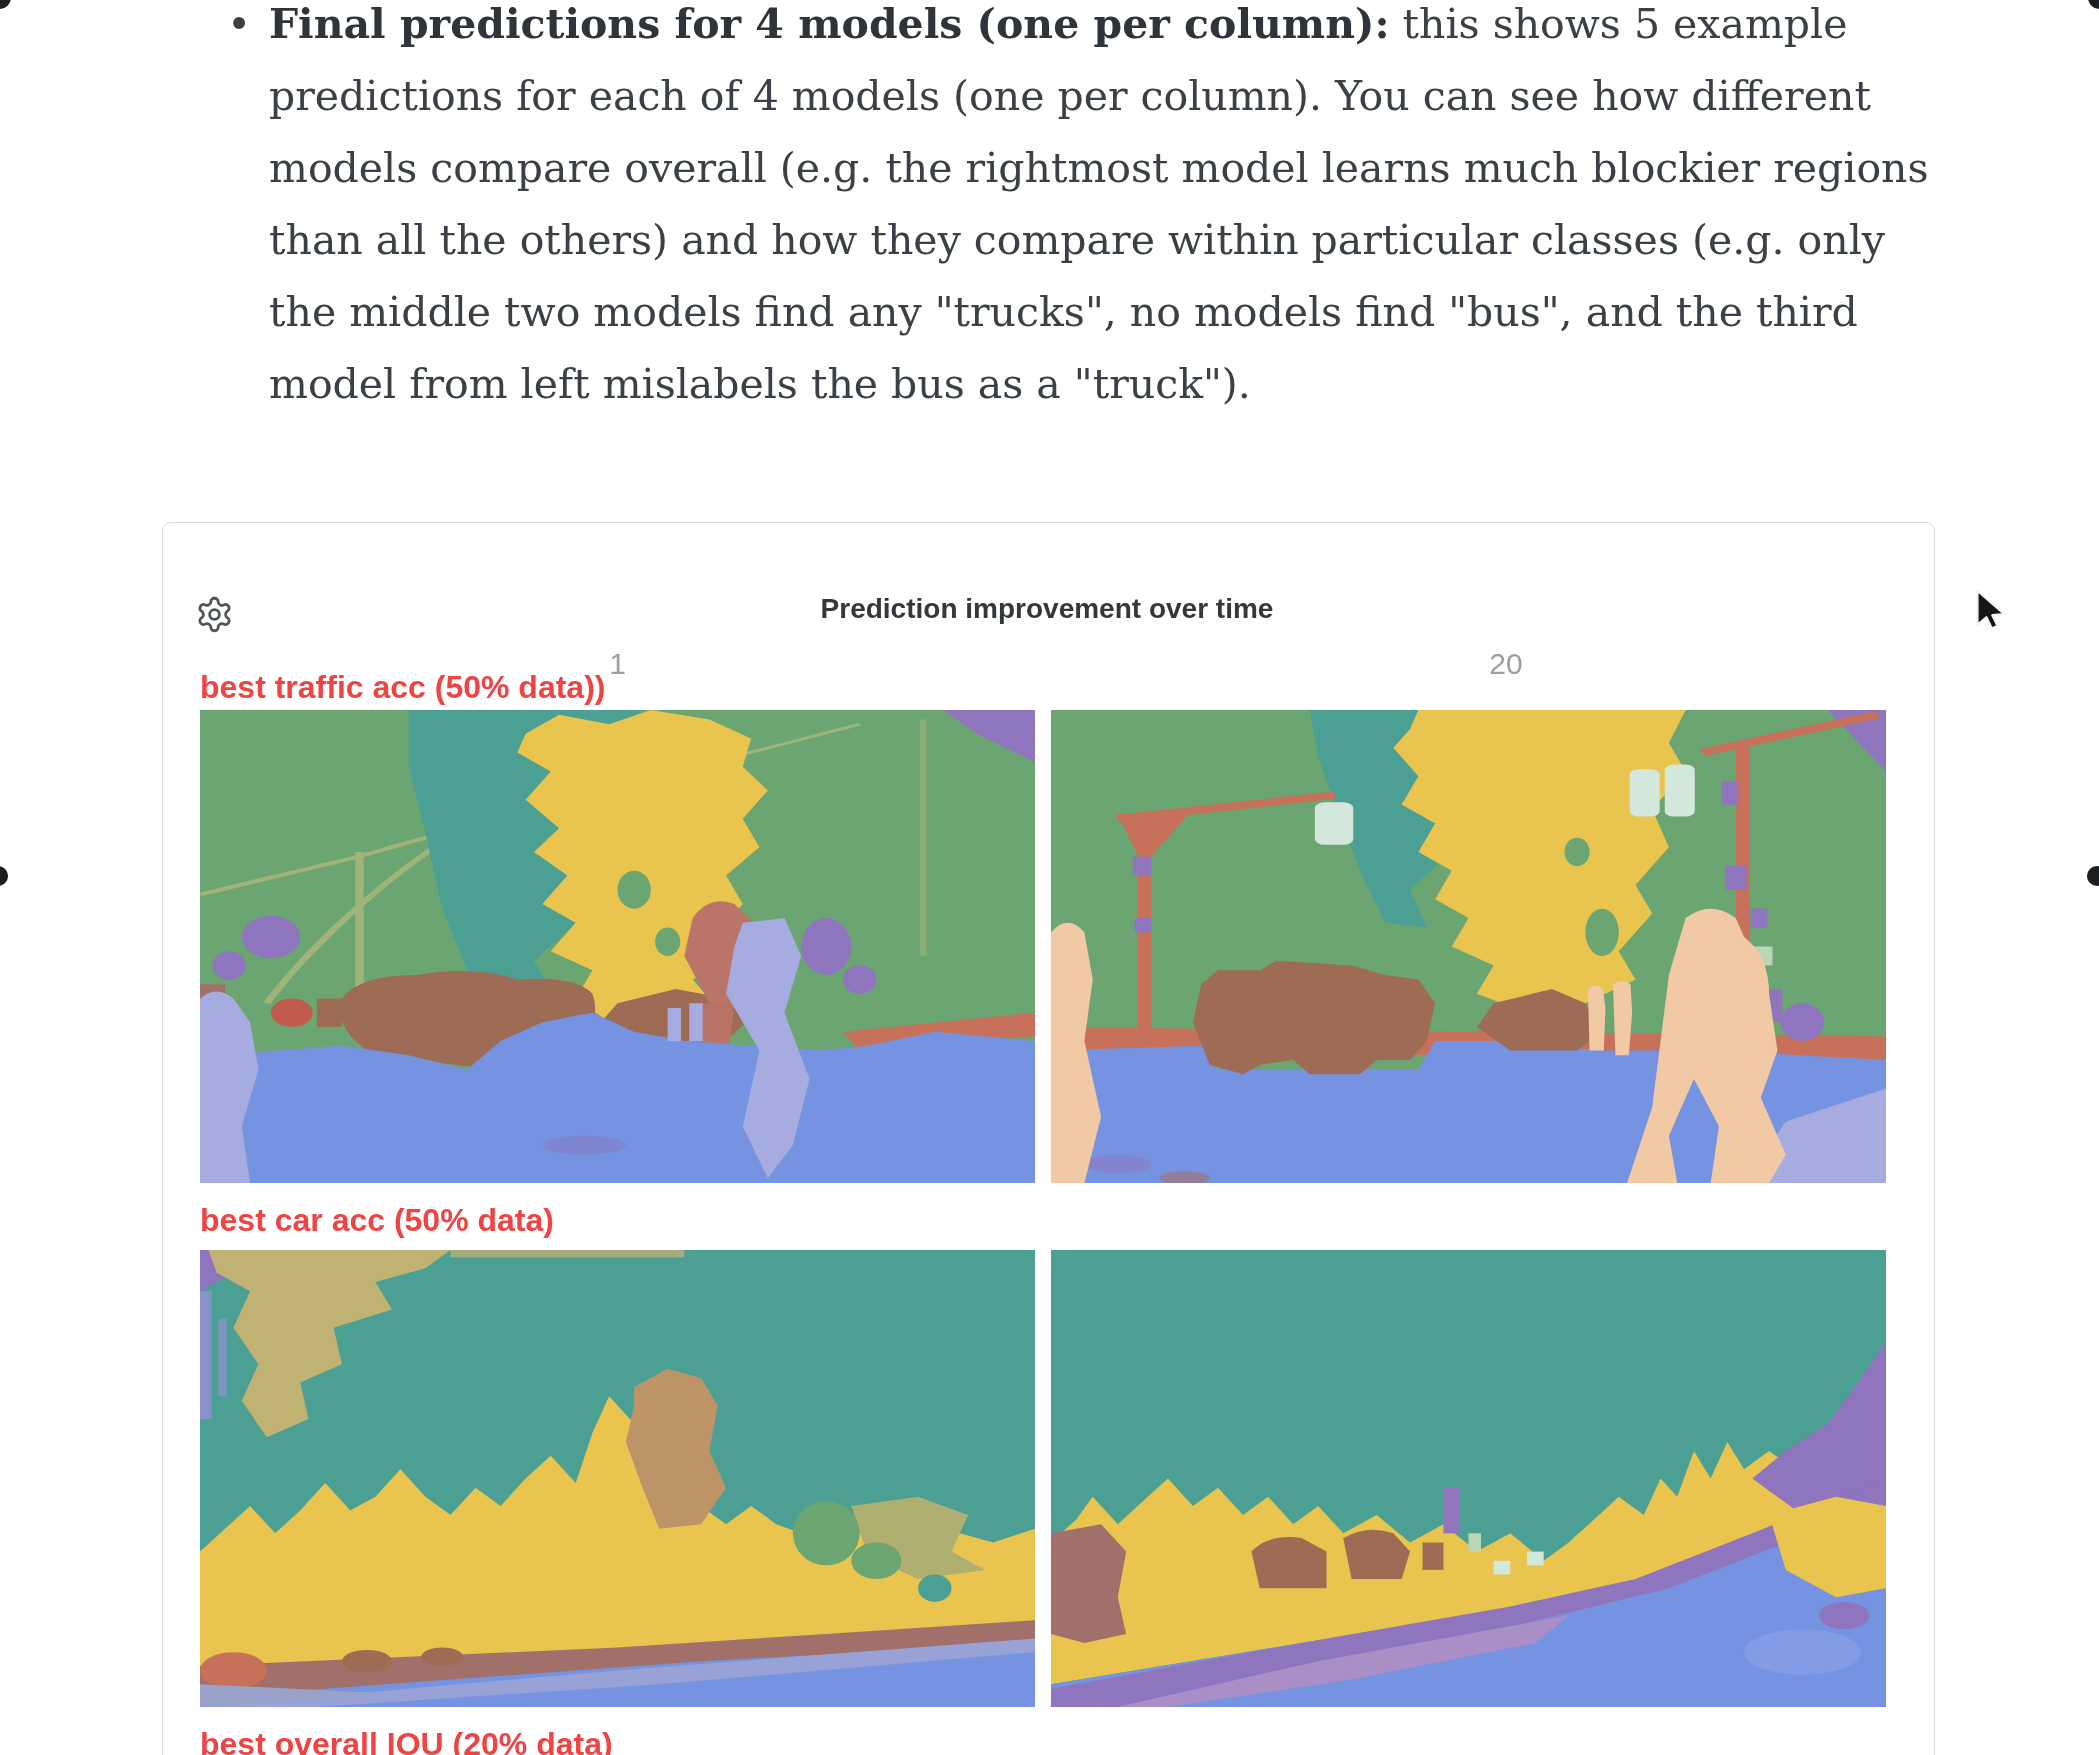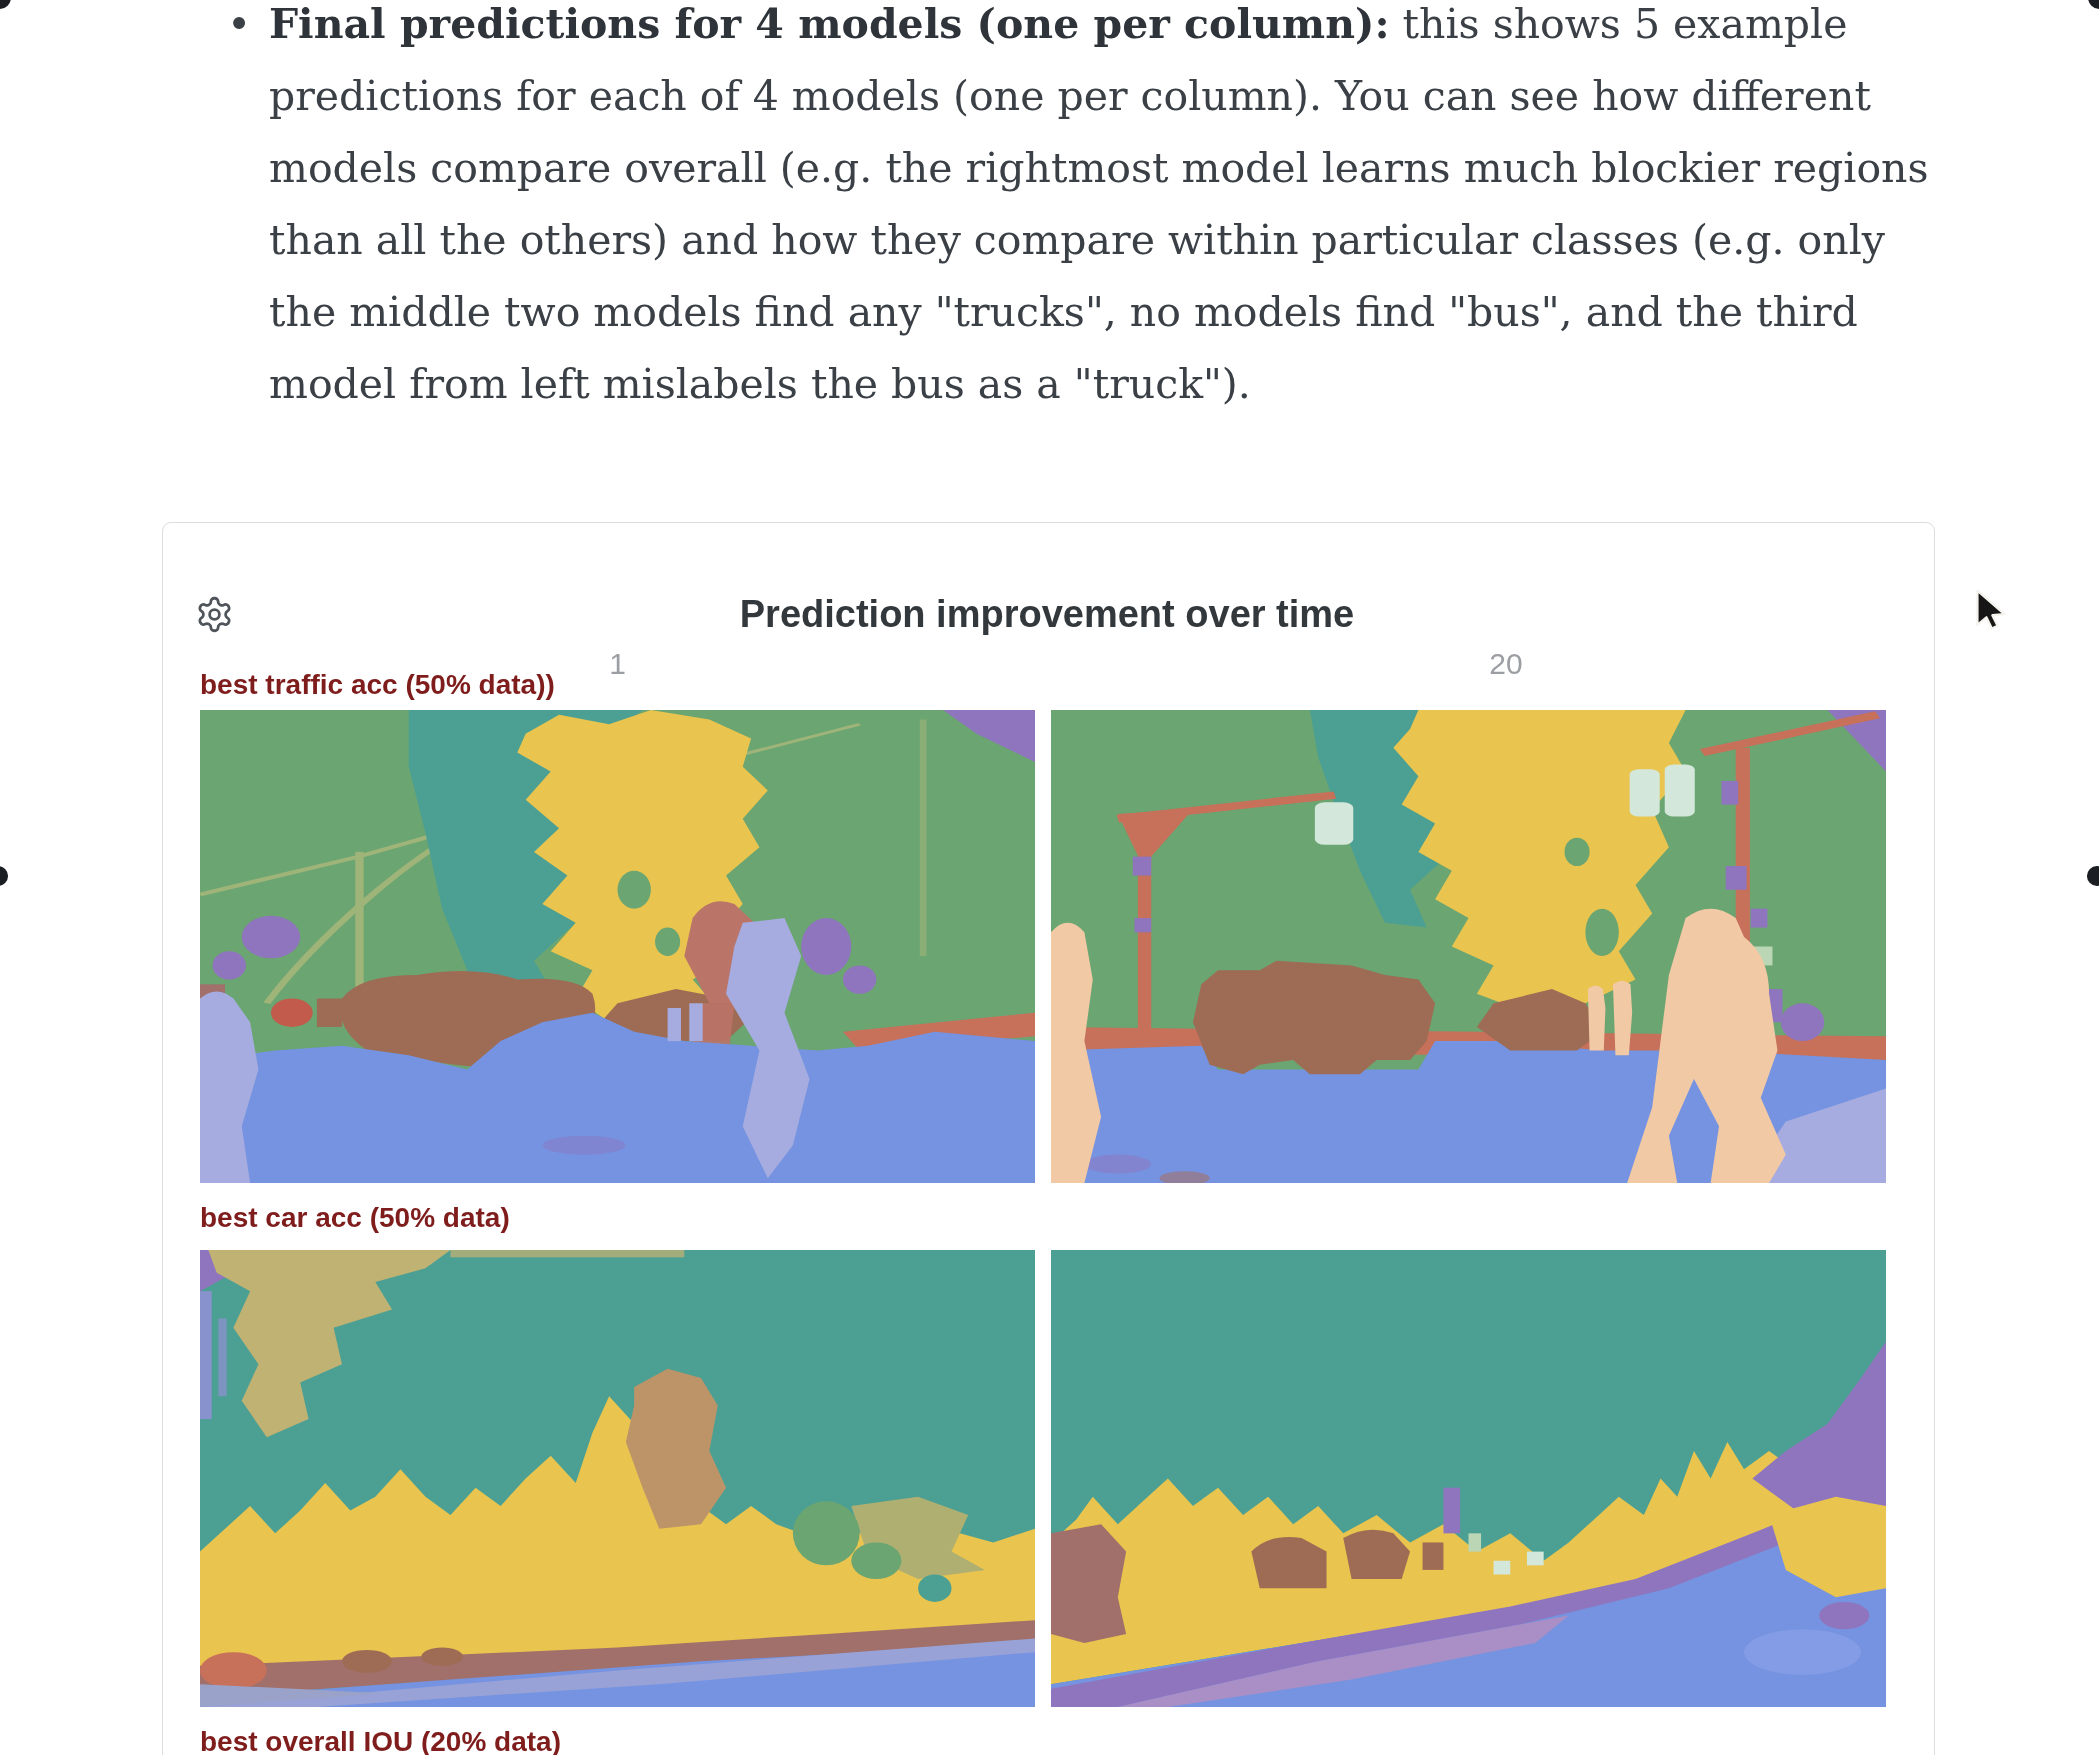--- a/index.html
+++ b/index.html
@@ -12,25 +12,25 @@
   .para .bullet{position:absolute;left:0;top:0;}
   .para .ptext{margin-left:42px;width:1688px;}
   .para b{color:#2f343a;text-align:center;}
 
   
   .card{position:absolute;left:162px;top:522px;width:1771px;height:1308px;
         border:1.8px solid #dcdcdc;border-radius:9px;background:#ffffff;}
   .gear{position:absolute;left:32px;top:72px;width:39px;height:39px;color:#4e545a;}
   .gear svg{width:100%;height:100%;}
   .ptitle{position:absolute;left:0;right:3px;top:70px;text-align:center;
-          font-size:38px;font-weight:700;color:#33383d;}
+          font-size:28px;font-weight:700;color:#33383d;}
   .step{position:absolute;top:124px;font-size:30px;color:#9b9ea3;text-align:center;}
   .step-1{left:423px;width:63px;}
   .step-19{left:1300px;width:86px;}
-  .rowlabel{position:absolute;left:37px;font-size:28px;font-weight:700;color:#7f1d1d;
+  .rowlabel{position:absolute;left:37px;font-size:32px;font-weight:700;color:#ef4444;
             white-space:nowrap;}
   .rl1{top:146px}.rl2{top:679px}.rl3{top:1203px}
   .img{position:absolute;width:835px;overflow:hidden;}
   .r1{top:187px;height:473px}.r2{top:727px;height:457px}
   .c1{left:37px}.c2{left:888px}
   svg.seg{width:100%;height:100%;display:block;}
 
   
   .cursor{position:absolute;left:1972px;top:588px;width:36px;height:45px;}
   .cursor svg{width:100%;height:100%;}

